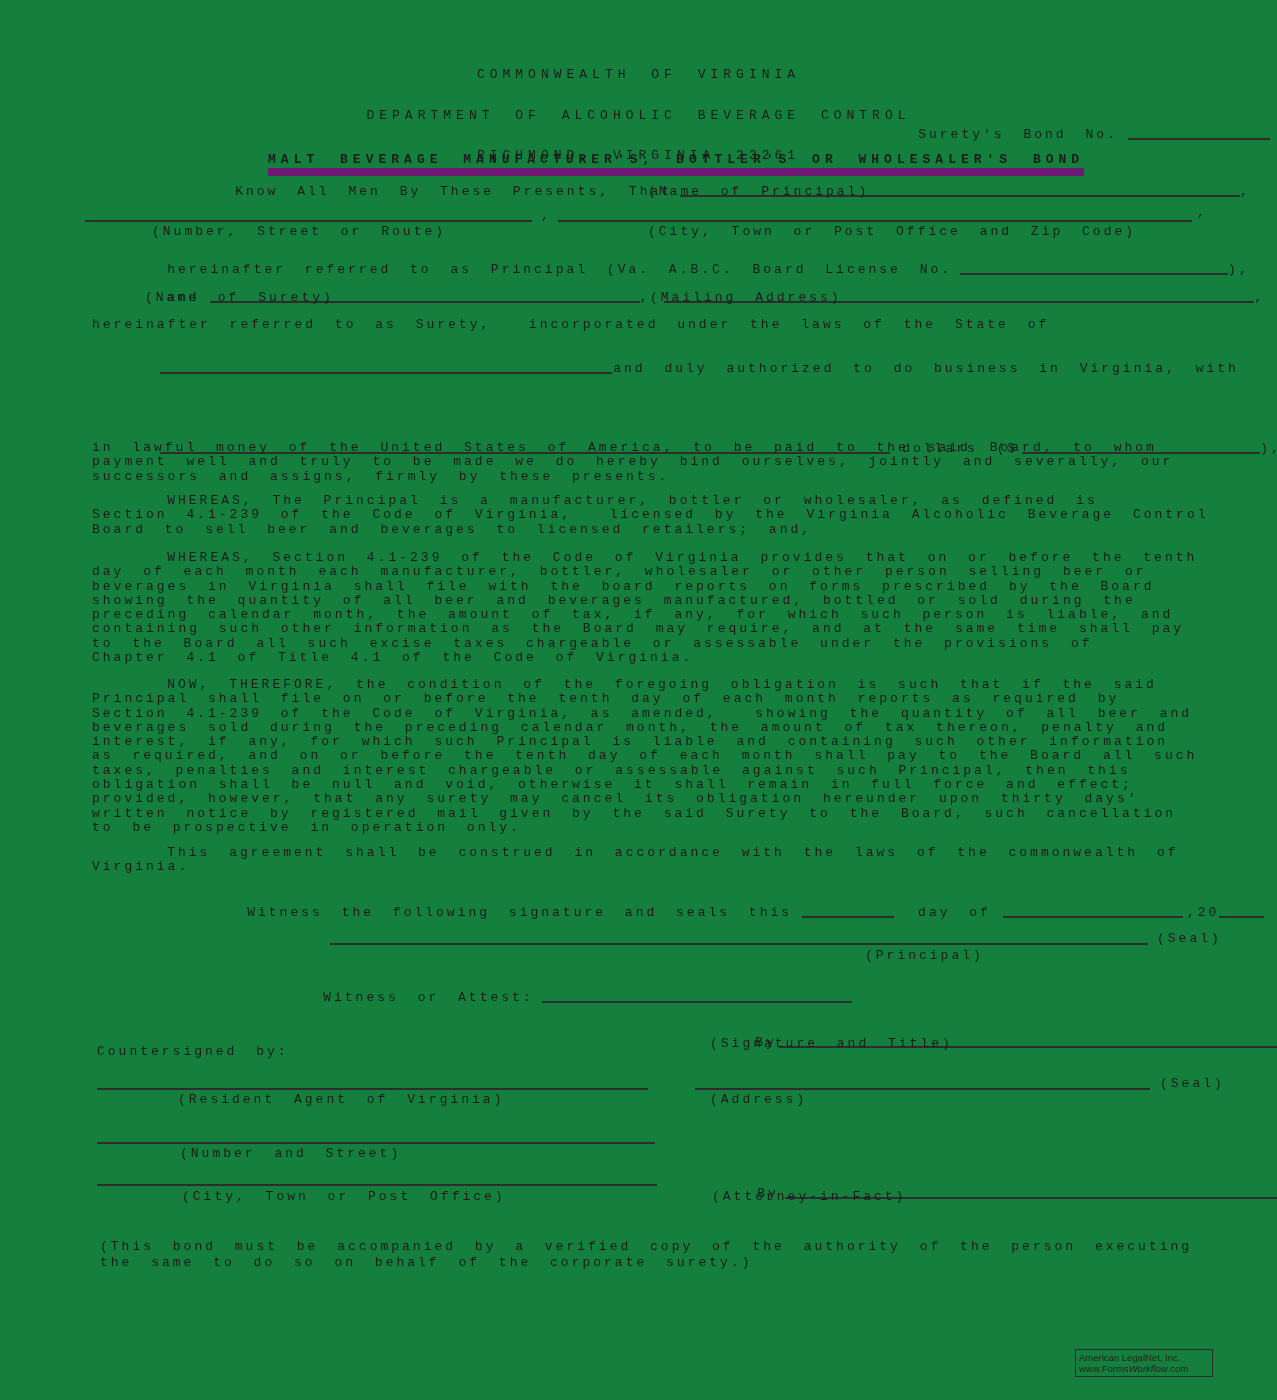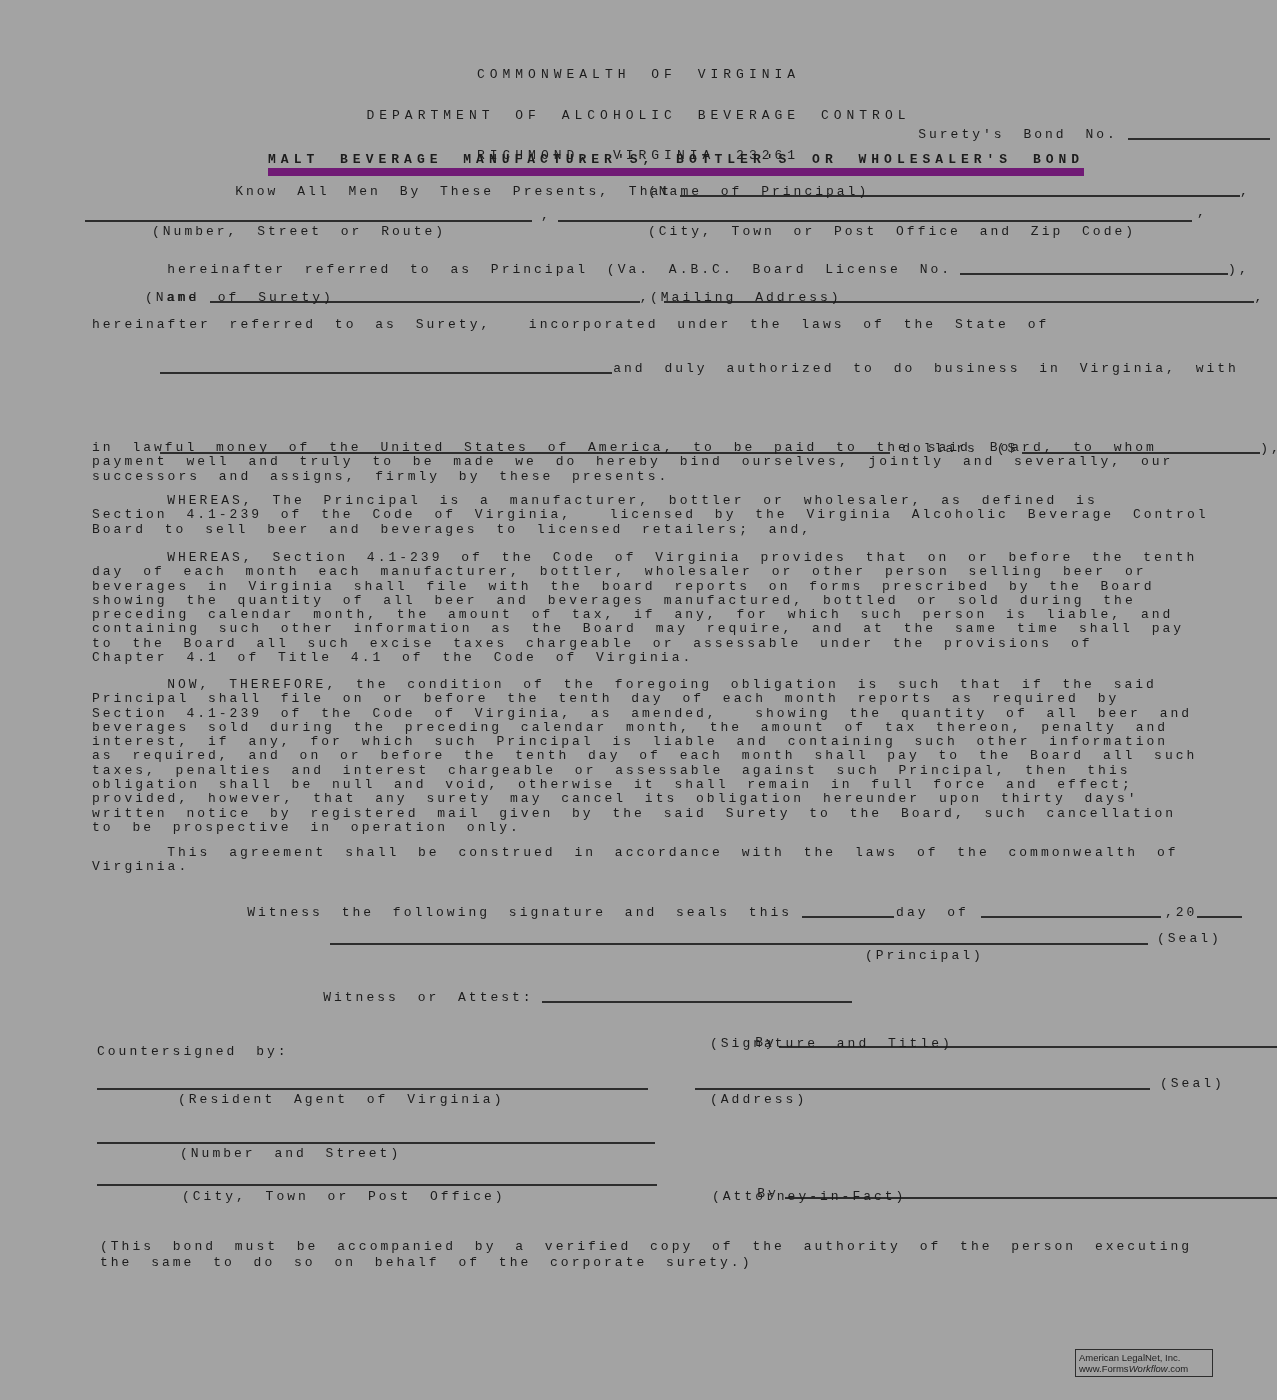--- a/index.html
+++ b/index.html
@@ -1,20 +1,20 @@
 <!DOCTYPE html>
 <html><head>
 <meta charset="utf-8">
 <style>
   html,body{margin:0;padding:0;background:#e8e8e8;}
   .page{
     position:relative;
     width:1277px;height:1400px;
     margin:0 auto;
-    background:#a3a3a3;
+    background:#15803d;
     font-family:"Liberation Mono","DejaVu Sans Mono",monospace;
     font-size:13px;
     color:#1c1c1c;
     letter-spacing:3px;
     word-spacing:8px;
     overflow:hidden;
   }
   .t{position:absolute;white-space:pre;line-height:15px;}
   .para{position:absolute;white-space:pre;line-height:14.3px;}
   .label{position:absolute;white-space:pre;line-height:15px;}
@@ -128,21 +128,21 @@
 as required, and on or before the tenth day of each month shall pay to the Board all such
 taxes, penalties and interest chargeable or assessable against such Principal, then this
 obligation shall be null and void, otherwise it shall remain in full force and effect;
 provided, however, that any surety may cancel its obligation hereunder upon thirty days'
 written notice by registered mail given by the said Surety to the Board, such cancellation
 to be prospective in operation only.</div>
   <div class="para" style="top:846px;left:92px">    This agreement shall be construed in accordance with the laws of the commonwealth of
 Virginia.</div>
 
   <div class="t" style="top:889px;left:172px">
-    <span>Witness the following signature and seals this</span><span class="blank" style="width:92px;margin-left:10px"></span><span style="margin-left:2px">day of</span><span class="blank" style="width:180px;margin-left:12px"></span><span style="margin-left:4px">,20</span><span class="blank" style="width:45px"></span>
+    <span>Witness the following signature and seals this</span><span class="blank" style="width:92px;margin-left:10px"></span><span style="margin-left:24px">day of</span><span class="blank" style="width:180px;margin-left:12px"></span><span style="margin-left:4px">,20</span><span class="blank" style="width:45px"></span>
   </div>
 
   <div class="ablank" style="top:931px;left:330px;width:818px"></div>
   <div class="label" style="top:931px;left:1157px">(Seal)</div>
   <div class="label" style="top:948px;left:865px">(Principal)</div>
 
   <div class="t" style="top:974px;left:248px">
     <span>Witness or Attest:</span><span class="blank" style="width:310px;margin-left:8px"></span>
   </div>
 

